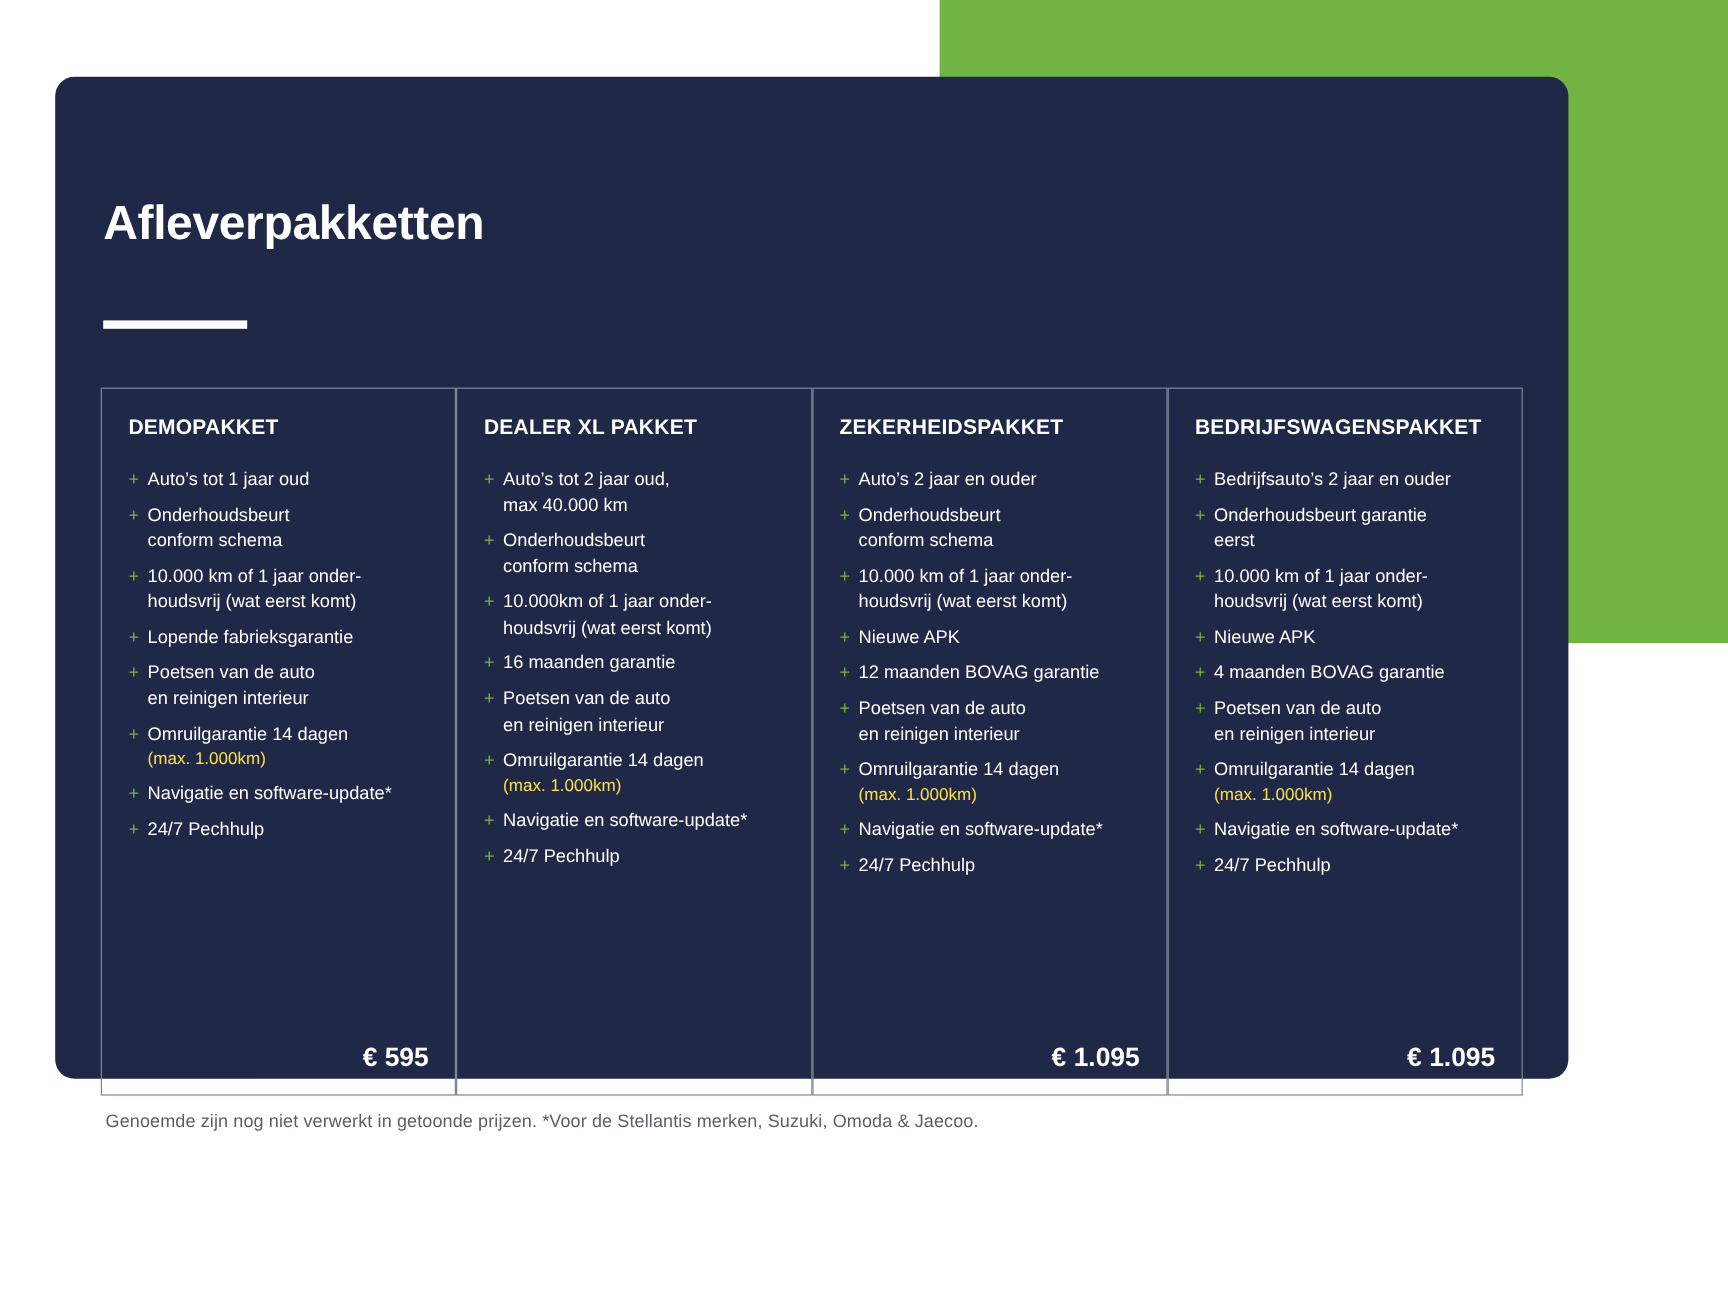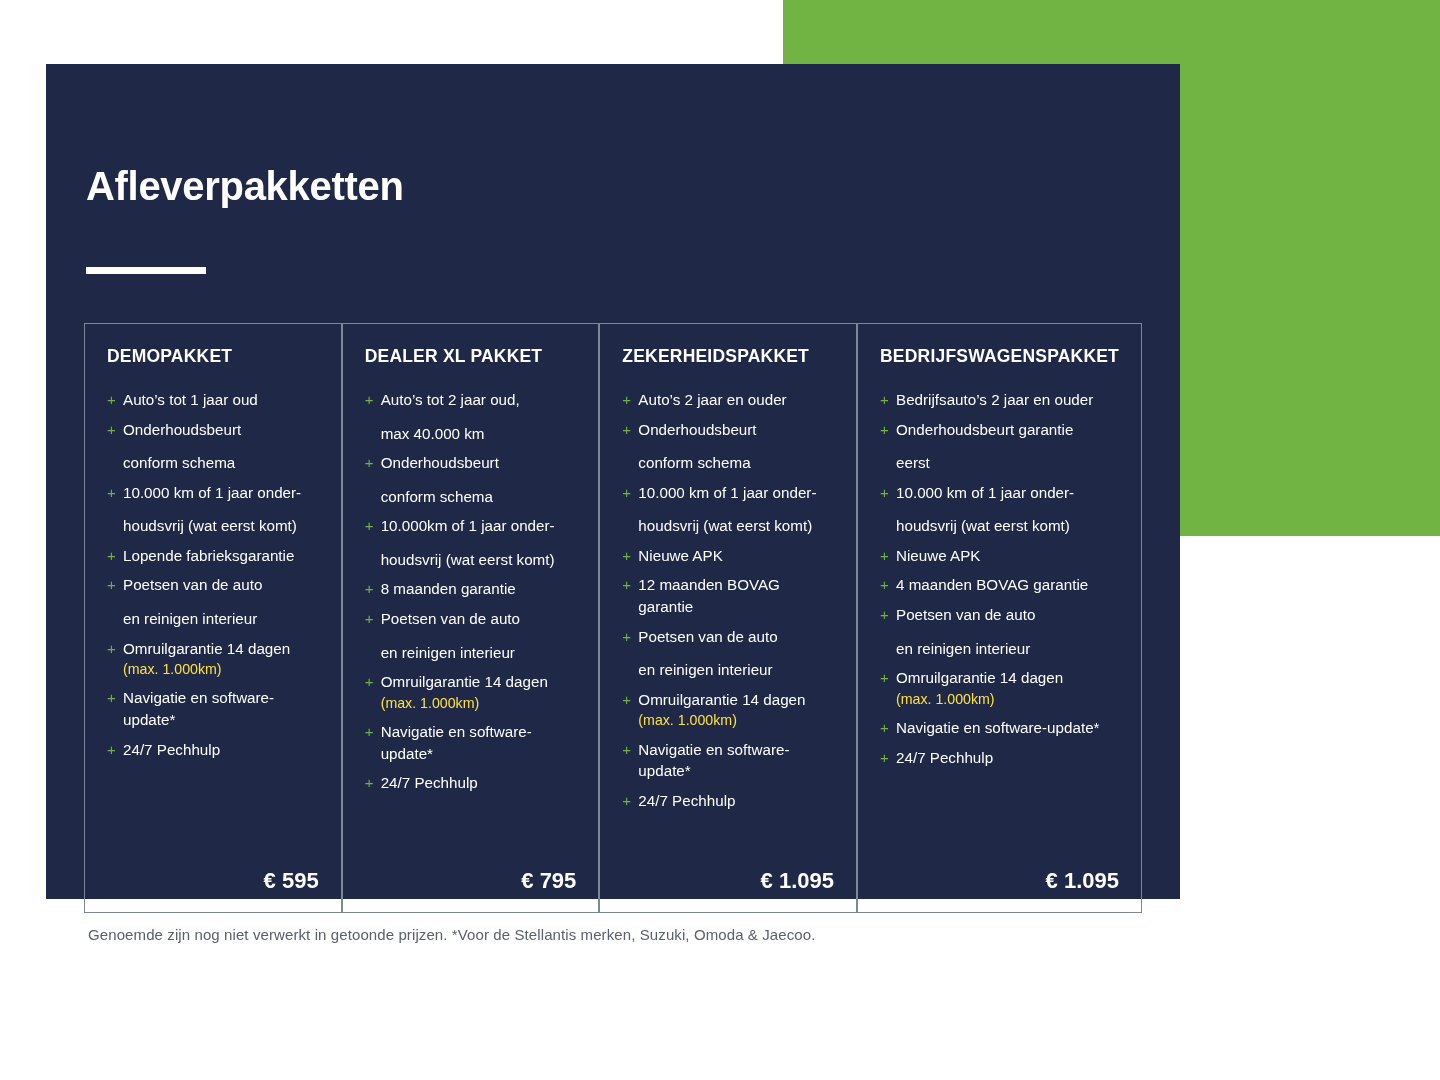--- a/index.html
+++ b/index.html
@@ -23,23 +23,24 @@
     width: 657px;
     height: 536px;
     background: #72b444;
   }
 
   
   .panel {
     position: absolute;
     top: 64px;
     left: 46px;
-    width: 1134px;
+    width: 1261px;
     height: 835px;
     background: #1f2846;
+    border-radius: 16px;
   }
 
   .panel-title {
     position: absolute;
     top: 100px;
     left: 40px;
     color: #ffffff;
     font-size: 40px;
     font-weight: bold;
     letter-spacing: -0.3px;
@@ -109,21 +110,20 @@
   }
 
   .feature .sub {
     display: block;
     color: #fde047;
     font-size: 14.2px;
   }
 
   .feature .cont {
     display: block;
-    margin-top: 12px;
   }
 
   .price {
     text-align: right;
     color: #ffffff;
     font-size: 22px;
     font-weight: bold;
     margin-top: 14px;
   }
 
@@ -158,27 +158,26 @@
           <li class="feature"><span class="plus">+</span><span>24/7 Pechhulp</span></li>
         </ul>
         <div class="price">€ 595</div>
       </div>
       <div class="card">
         <div class="card-title">DEALER XL PAKKET</div>
         <ul class="feature-list">
           <li class="feature"><span class="plus">+</span><span>Auto’s tot 2 jaar oud,</span><span class="cont">max 40.000 km</span></li>
           <li class="feature"><span class="plus">+</span><span>Onderhoudsbeurt</span><span class="cont">conform schema</span></li>
           <li class="feature"><span class="plus">+</span><span>10.000km of 1 jaar onder-</span><span class="cont">houdsvrij (wat eerst komt)</span></li>
-          <li class="feature"><span class="plus">+</span><span>8 maanden garantie</span></li>
-          <li class="feature"><span class="plus">+</span><span>Poetsen van de auto</span><span class="cont">en reinigen interieur</span></li>
-          <li class="feature"><span class="plus">+</span><span>Omruilgarantie 14 dagen</span><span class="sub">(max. 1.000km)</span></li>
-          <li class="feature"><span class="plus">+</span><span>Navigatie en software-update*</span></li>
-          <li class="feature"><span class="plus">+</span><span>24/7 Pechhulp</span></li>
-        </ul>
-        <div class="price">€ 795</div>
+          <li class="feature"><span class="plus">+</span><span>16 maanden garantie</span></li>
+          <li class="feature"><span class="plus">+</span><span>Poetsen van de auto</span><span class="cont">en reinigen interieur</span></li>
+          <li class="feature"><span class="plus">+</span><span>Omruilgarantie 14 dagen</span><span class="sub">(max. 1.000km)</span></li>
+          <li class="feature"><span class="plus">+</span><span>Navigatie en software-update*</span></li>
+          <li class="feature"><span class="plus">+</span><span>24/7 Pechhulp</span></li>
+        </ul>
       </div>
       <div class="card">
         <div class="card-title">ZEKERHEIDSPAKKET</div>
         <ul class="feature-list">
           <li class="feature"><span class="plus">+</span><span>Auto’s 2 jaar en ouder</span></li>
           <li class="feature"><span class="plus">+</span><span>Onderhoudsbeurt</span><span class="cont">conform schema</span></li>
           <li class="feature"><span class="plus">+</span><span>10.000 km of 1 jaar onder-</span><span class="cont">houdsvrij (wat eerst komt)</span></li>
           <li class="feature"><span class="plus">+</span><span>Nieuwe APK</span></li>
           <li class="feature"><span class="plus">+</span><span>12 maanden BOVAG garantie</span></li>
           <li class="feature"><span class="plus">+</span><span>Poetsen van de auto</span><span class="cont">en reinigen interieur</span></li>

